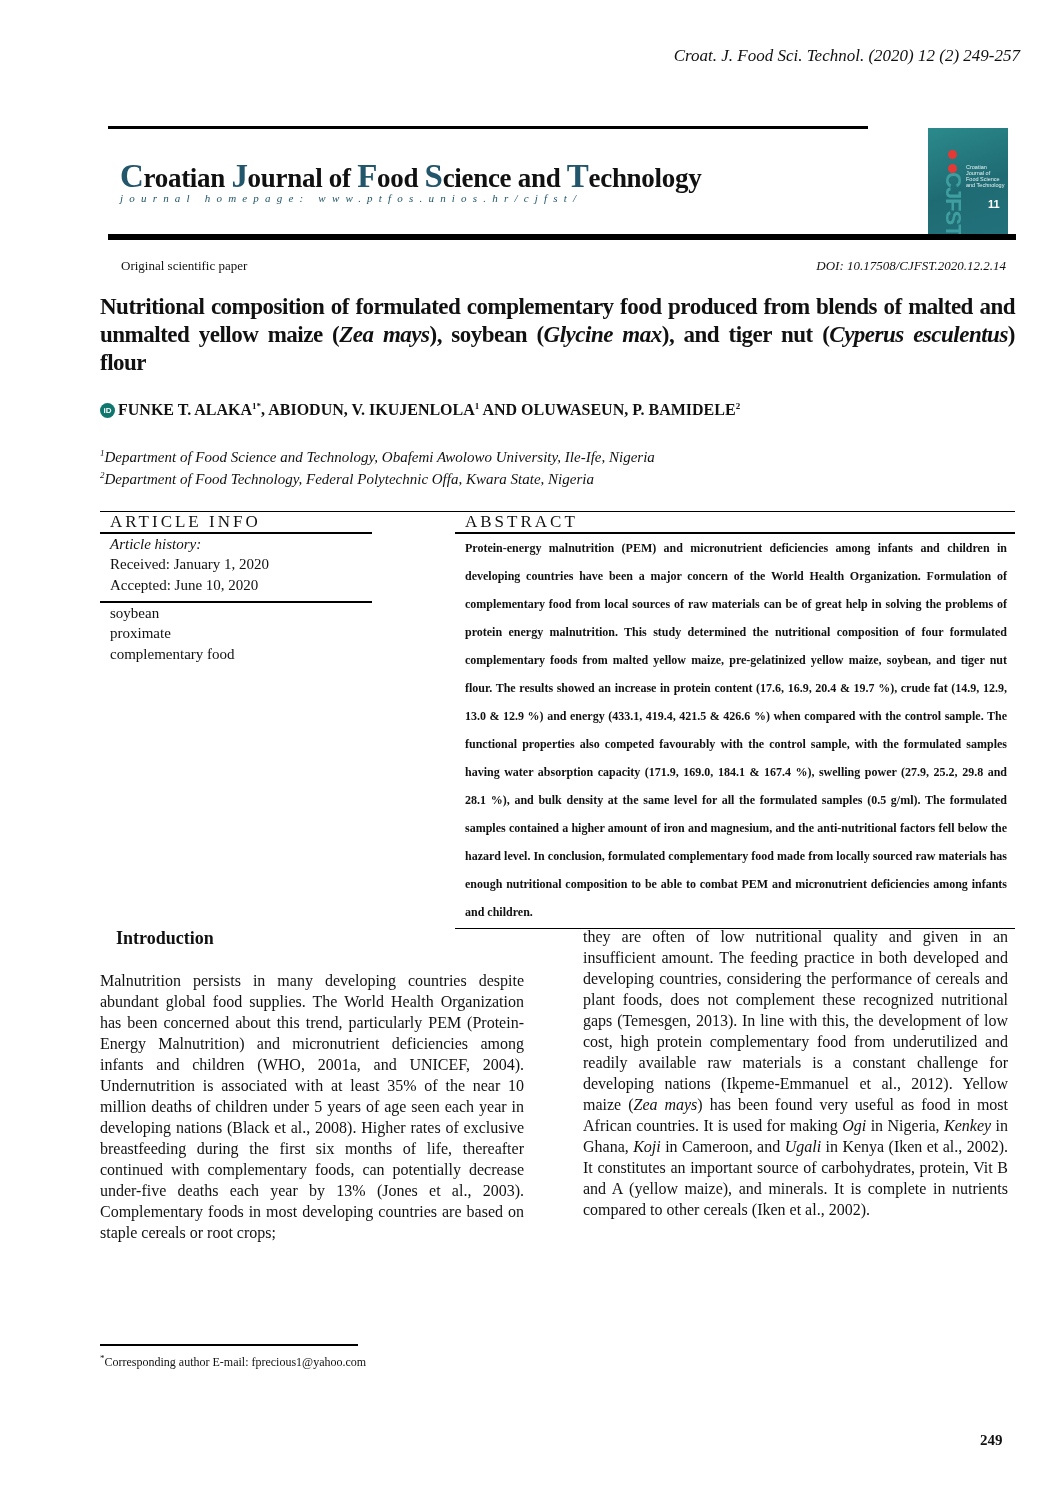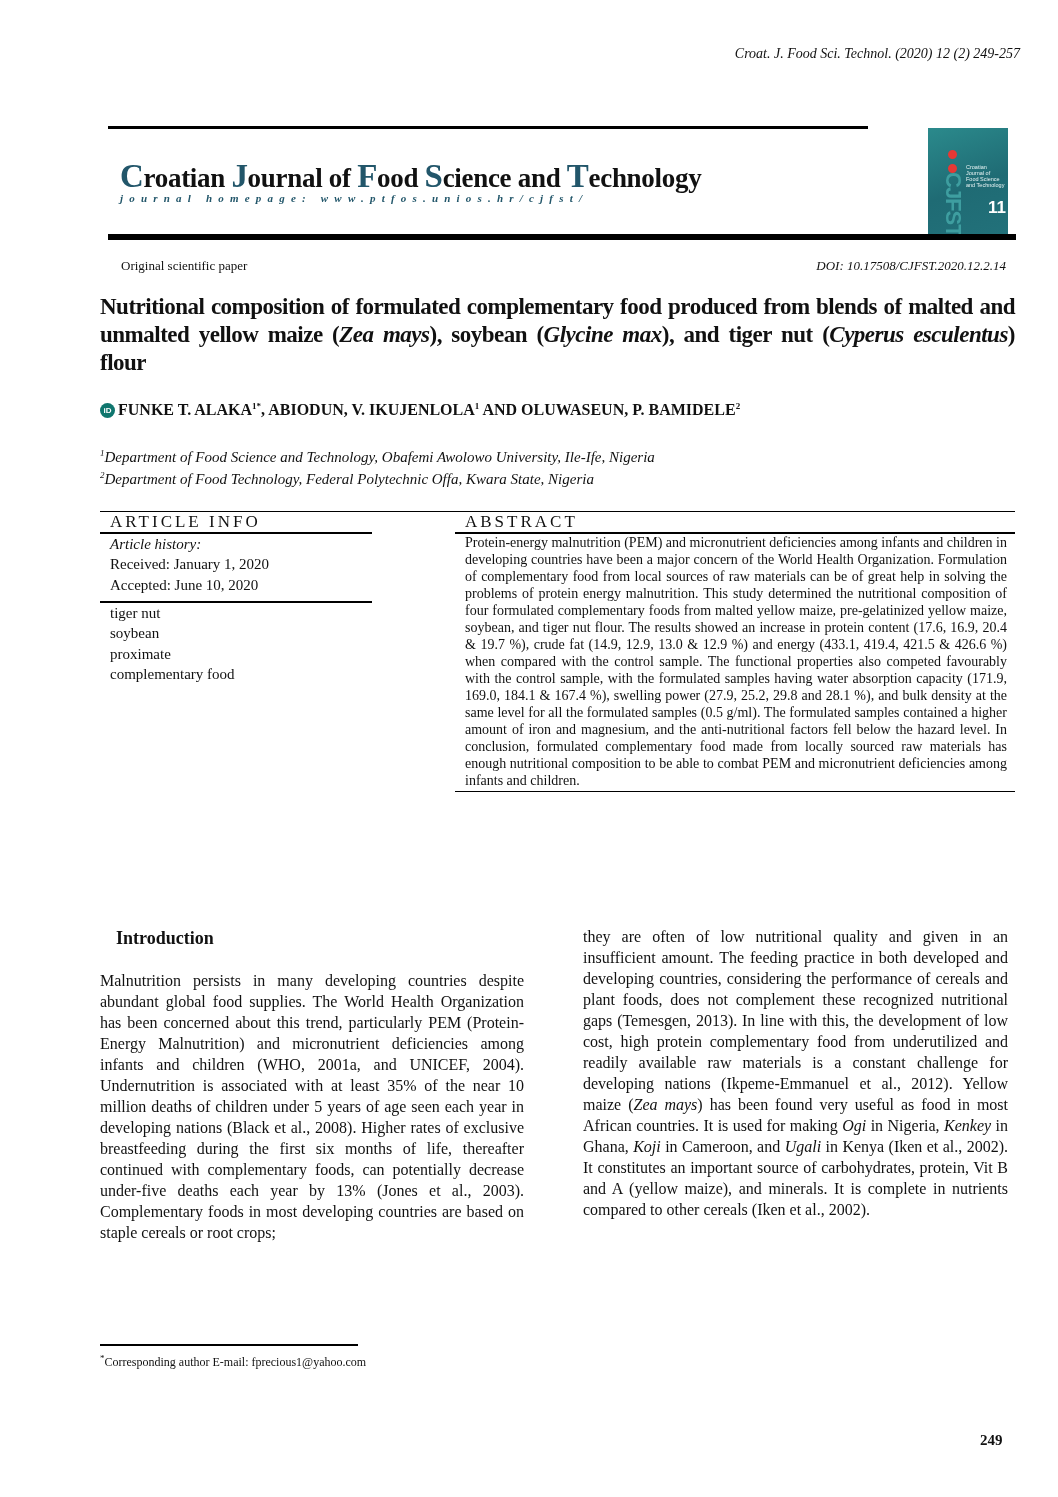--- a/index.html
+++ b/index.html
@@ -1,41 +1,41 @@
 <!DOCTYPE html>
 <html><head>
 <meta charset="utf-8">
 <style>
   html, body { margin:0; padding:0; background:#ffffff; }
   body { width:1058px; height:1497px; position:relative; overflow:hidden; font-family:"Liberation Serif", "DejaVu Serif", serif; color:#111; }
   .abs { position:absolute; }
-  .running-head { right:38px; top:46px; font-style:italic; font-size:14px; }
+  .running-head { right:38px; top:46px; font-style:italic; font-size:17px; }
   .rule-top { left:108px; top:126px; width:760px; height:3px; background:#000; }
   .journal-title { left:120px; top:158px; font-size:27px; font-weight:bold; letter-spacing:-0.3px; white-space:nowrap; }
   .journal-title .cap { color:#22566a; font-size:33px; }
-  .homepage { left:120px; top:192px; font-size:11px; font-style:italic; font-weight:bold; color:#22566a; letter-spacing:6.2px; white-space:nowrap; }
+  .homepage { left:120px; top:192px; font-size:11px; font-style:italic; font-weight:normal; color:#22566a; letter-spacing:6.2px; white-space:nowrap; }
   .cover { left:928px; top:128px; width:80px; height:106px; background:linear-gradient(160deg,#2b8a8c 0%,#1f6b74 55%,#22717a 100%); overflow:hidden; }
   .cover .dot { position:absolute; width:9px; height:9px; background:#e53935; border-radius:50%; transform:rotate(45deg); }
   .cover .ctext { position:absolute; left:38px; top:36px; font-family:"Liberation Sans", sans-serif; font-size:5.5px; line-height:6px; color:#e8f4f4; }
   .cover .cj { position:absolute; left:10px; top:44px; font-family:"Liberation Sans", sans-serif; font-weight:bold; font-size:22px; color:#3e9ea0; transform:rotate(90deg); transform-origin:left top; left:38px; letter-spacing:-1px; }
-  .cover .num { position:absolute; left:60px; top:70px; font-family:"Liberation Sans", sans-serif; font-weight:bold; font-size:17px; color:#fff; }
+  .cover .num { position:absolute; left:60px; top:70px; font-family:"Liberation Sans", sans-serif; font-weight:bold; font-size:11px; color:#fff; }
   .rule-thick { left:108px; top:234px; width:908px; height:6px; background:#000; }
   .paper-type { left:121px; top:258px; font-size:13px; }
   .doi { right:52px; top:258px; font-style:italic; font-size:13px; }
   .title { left:100px; top:293px; width:915px; font-size:23px; font-weight:bold; line-height:28px; text-align:justify; letter-spacing:-0.5px; }
   .authors { left:100px; top:401px; font-size:16px; font-weight:bold; white-space:nowrap; display:flex; align-items:center; }
   .orcid { display:inline-block; width:15px; height:15px; border-radius:50%; background:#0f766e; color:#fff; font-family:"Liberation Sans", sans-serif; font-size:8px; font-weight:bold; text-align:center; line-height:15px; margin-right:3px; }
   .affils { left:100px; top:446px; font-style:italic; font-size:15px; line-height:22px; }
   sup { font-size:9px; vertical-align:super; line-height:0; }
   .section-line { height:1px; background:#000; }
   .ai-head, .ab-head { font-size:17px; letter-spacing:3px; }
   .ai-block { left:100px; top:511px; width:370px; }
   .ai-body { font-size:15px; line-height:20.5px; padding-left:10px; }
   .ab-block { left:455px; top:511px; width:560px; }
-  .ab-body { font-size:14px; line-height:17px; text-align:justify; padding:0 8px 0 10px; }
+  .ab-body { font-size:12px; line-height:28px; text-align:justify; padding:0 8px 0 10px;font-weight:bold; }
   .col { font-size:16px; line-height:21px; text-align:justify; }
   .col-left { left:100px; top:970px; width:424px; }
   .col-right { left:583px; top:926px; width:425px; }
   .intro-head { left:116px; top:928px; font-size:18px; font-weight:bold; }
   .fn-rule { left:100px; top:1344px; width:258px; height:1.5px; background:#000; }
   .footnote { left:100px; top:1355px; font-size:12px; }
   .page-num { left:980px; top:1432px; font-size:15px; font-weight:bold; }
   i { font-style:italic; }
 </style>
 </head>
@@ -81,21 +81,20 @@
   <div class="ai-head" style="padding-left:10px;">ARTICLE INFO</div>
   <div class="section-line" style="width:272px;height:1.5px;"></div>
   <div class="ai-body">
     <div style="font-style:italic;">Article history:</div>
     <div>Received: January 1, 2020</div>
     <div>Accepted: June 10, 2020</div>
   </div>
   <div class="section-line" style="width:272px;height:1.5px;margin-top:6px;"></div>
   <div class="ai-body">
     <div id="keywords">
-        <div>tiger nut</div>
         <div>soybean</div>
         <div>proximate</div>
         <div>complementary food</div>
       </div>
   </div>
 </div>
 
 <div class="abs ab-block">
   <div class="section-line"></div>
   <div class="ab-head" style="padding-left:10px;">ABSTRACT</div>

